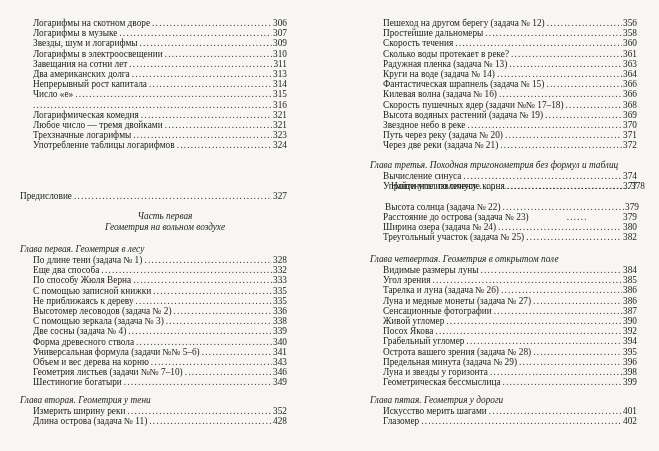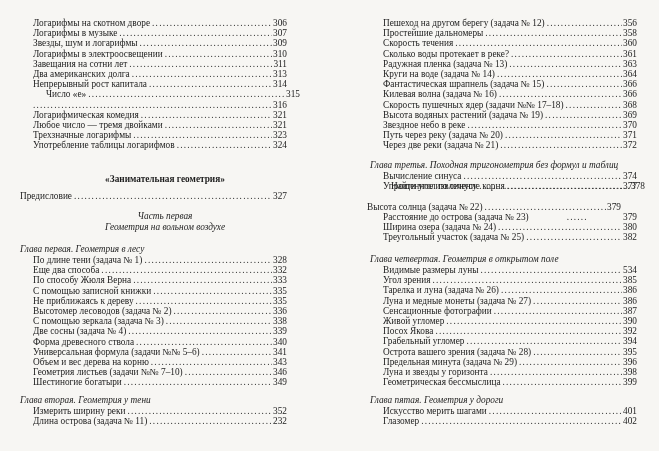--- a/index.html
+++ b/index.html
@@ -62,21 +62,21 @@
       <div class="line" style="left: 33px; width: 254px; top: 69px;">
         <span class="t">Два американских долга</span>
         <span class="dots"></span>
         <span class="p">313</span>
       </div>
       <div class="line" style="left: 33px; width: 254px; top: 79.2px;">
         <span class="t">Непрерывный рост капитала</span>
         <span class="dots"></span>
         <span class="p">314</span>
       </div>
-      <div class="line" style="left: 46px; width: 254px; top: 89.4px;">
+      <div class="line" style="left: 33px; width: 254px; top: 89.4px;">
         <span class="t">Число «е»</span>
         <span class="dots"></span>
         <span class="p">315</span>
       </div>
       <div class="line" style="left: 33px; width: 254px; top: 99.6px;">
         <span class="dots"></span>
         <span class="p">316</span>
       </div>
       <div class="line" style="left: 33px; width: 254px; top: 109.8px;">
         <span class="t">Логарифмическая комедия</span>
@@ -92,21 +92,20 @@
         <span class="t">Трехзначные логарифмы</span>
         <span class="dots"></span>
         <span class="p">323</span>
       </div>
       <div class="line" style="left: 33px; width: 254px; top: 140.4px;">
         <span class="t">Употребление таблицы логарифмов</span>
         <span class="dots"></span>
         <span class="p">324</span>
       </div>
     </div>
-  <div class="heading-center bold" style="left:0;width:330px;top:174px;">«Занимательная геометрия»</div>
   <div id="L-preface">
       <div class="line" style="left: 20px; width: 267px; top: 191px;">
         <span class="t">Предисловие</span>
         <span class="dots"></span>
         <span class="p">327</span>
       </div>
     </div>
   <div class="heading-center ital" style="left:0;width:330px;top:211px;">Часть первая</div>
   <div class="heading-center ital" style="left:0;width:330px;top:222px;">Геометрия на вольном воздухе</div>
   <div class="chap" style="left:20px;top:244px;">Глава первая. Геометрия в лесу</div>
@@ -180,21 +179,21 @@
   <div class="chap" style="left:20px;top:395px;">Глава вторая. Геометрия у тени</div>
   <div id="L-ch2">
       <div class="line" style="left: 33px; width: 254px; top: 406px;">
         <span class="t">Измерить ширину реки</span>
         <span class="dots"></span>
         <span class="p">352</span>
       </div>
       <div class="line" style="left: 33px; width: 254px; top: 416.2px;">
         <span class="t">Длина острова (задача № 11)</span>
         <span class="dots"></span>
-        <span class="p">232</span>
+        <span class="p">428</span>
       </div>
     </div>
 </div>
 
 <div class="page right">
   <div id="R-top">
       <div class="line" style="left: 53px; width: 254px; top: 18px;">
         <span class="t">Пешеход на другом берегу (задача № 12)</span>
         <span class="dots"></span>
         <span class="p">356</span>
@@ -270,21 +269,21 @@
       <div class="line" style="left: 53px; width: 254px; top: 181.2px;">
         <span class="t">Упрощенное извлечение корня</span>
         <span class="dots"></span>
         <span class="p">377</span>
       </div>
       <div class="line" style="left: 53px; width: 254px; top: 181px; margin-left: 8px;">
         <span class="t">Найти угол по синусу</span>
         <span class="dots"></span>
         <span class="p">378</span>
       </div>
-      <div class="line" style="left: 37px; width: 254px; top: 201.6px; text-align: center;">
+      <div class="line" style="left: 55px; width: 254px; top: 201.6px; text-align: center;">
         <span class="t">Высота солнца (задача № 22)</span>
         <span class="dots"></span>
         <span class="p">379</span>
       </div>
       <div class="line" style="left: 53px; width: 254px; top: 211.8px; gap: 36px;">
         <span class="t">Расстояние до острова (задача № 23)</span>
         <span class="dots"></span>
         <span class="p">379</span>
       </div>
       <div class="line" style="left: 53px; width: 254px; top: 222px;">
@@ -296,21 +295,21 @@
         <span class="t">Треугольный участок (задача № 25)</span>
         <span class="dots"></span>
         <span class="p">382</span>
       </div>
     </div>
   <div class="chap" style="left:40px;top:254px;">Глава четвертая. Геометрия в открытом поле</div>
   <div id="R-ch4">
       <div class="line" style="left: 53px; width: 254px; top: 265px;">
         <span class="t">Видимые размеры луны</span>
         <span class="dots"></span>
-        <span class="p">534</span>
+        <span class="p">384</span>
       </div>
       <div class="line" style="left: 53px; width: 254px; top: 275.2px;">
         <span class="t">Угол зрения</span>
         <span class="dots"></span>
         <span class="p">385</span>
       </div>
       <div class="line" style="left: 53px; width: 254px; top: 285.4px;">
         <span class="t">Тарелка и луна (задача № 26)</span>
         <span class="dots"></span>
         <span class="p">386</span>

